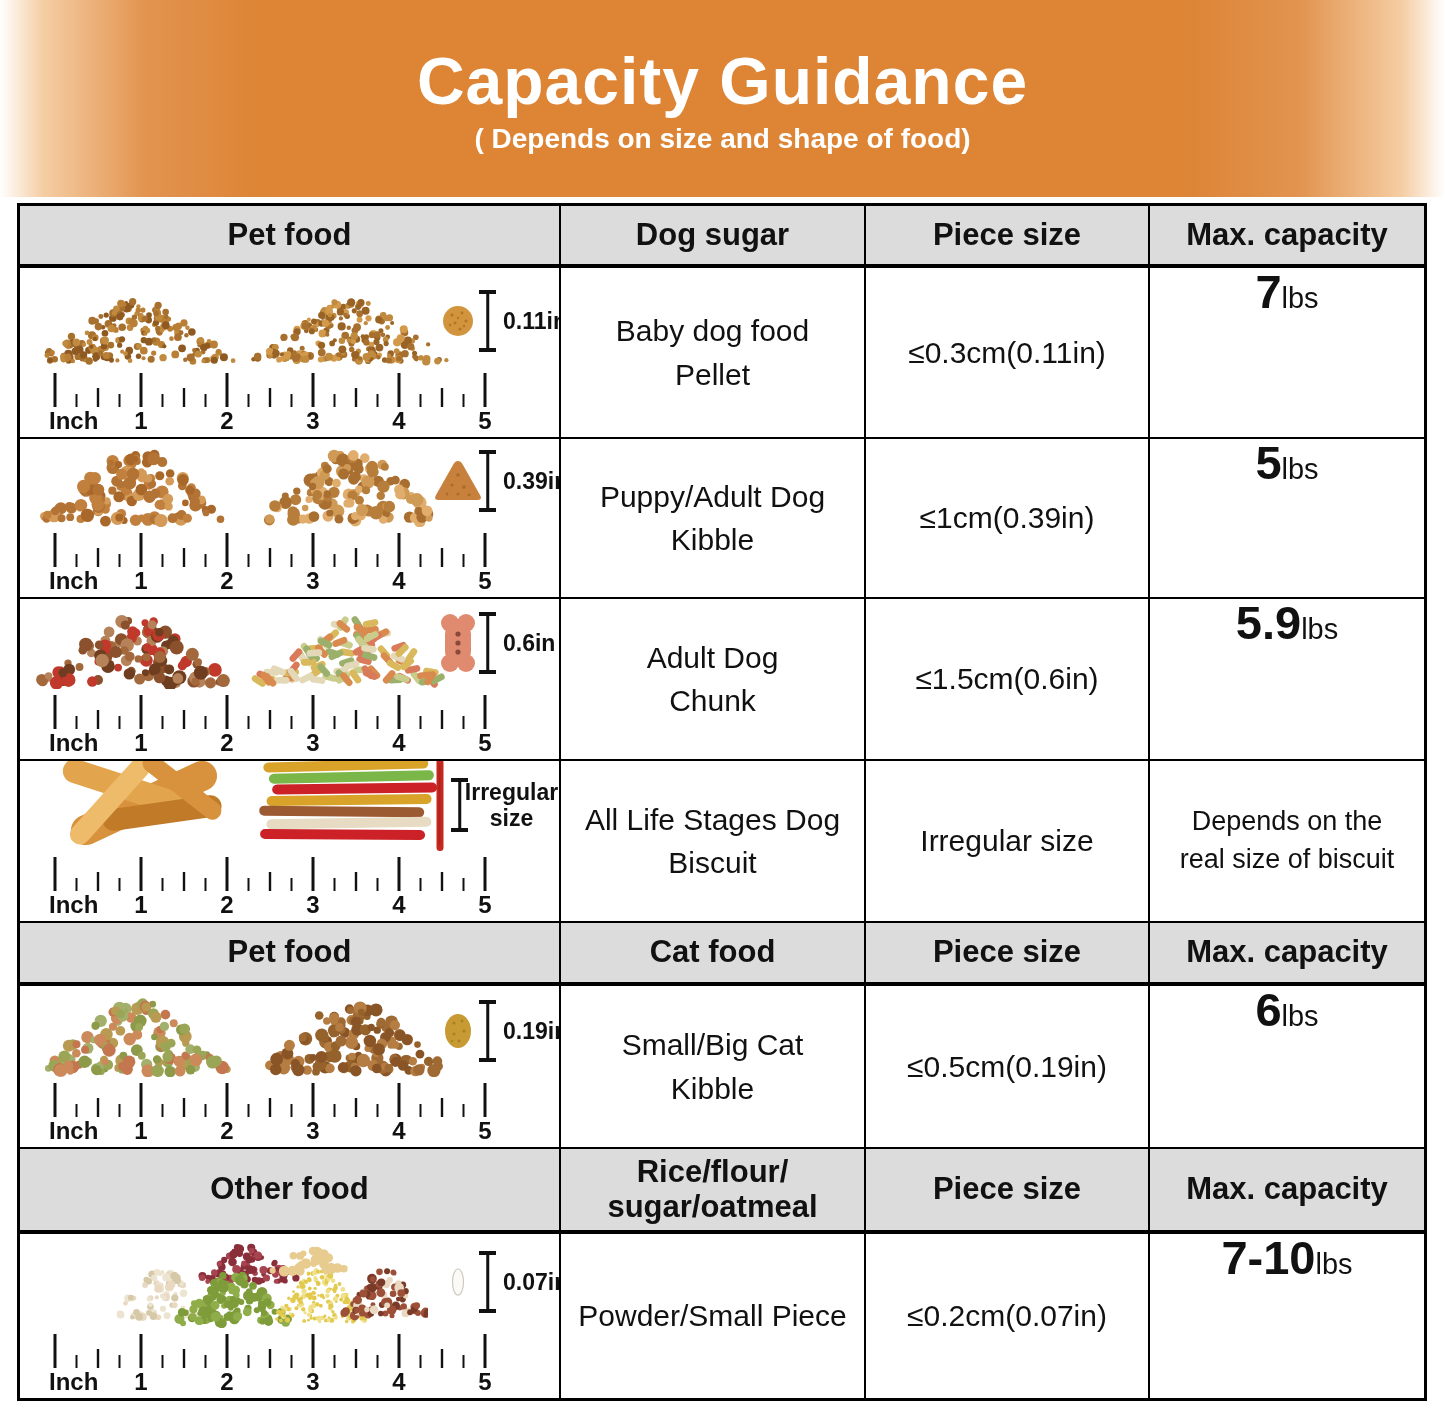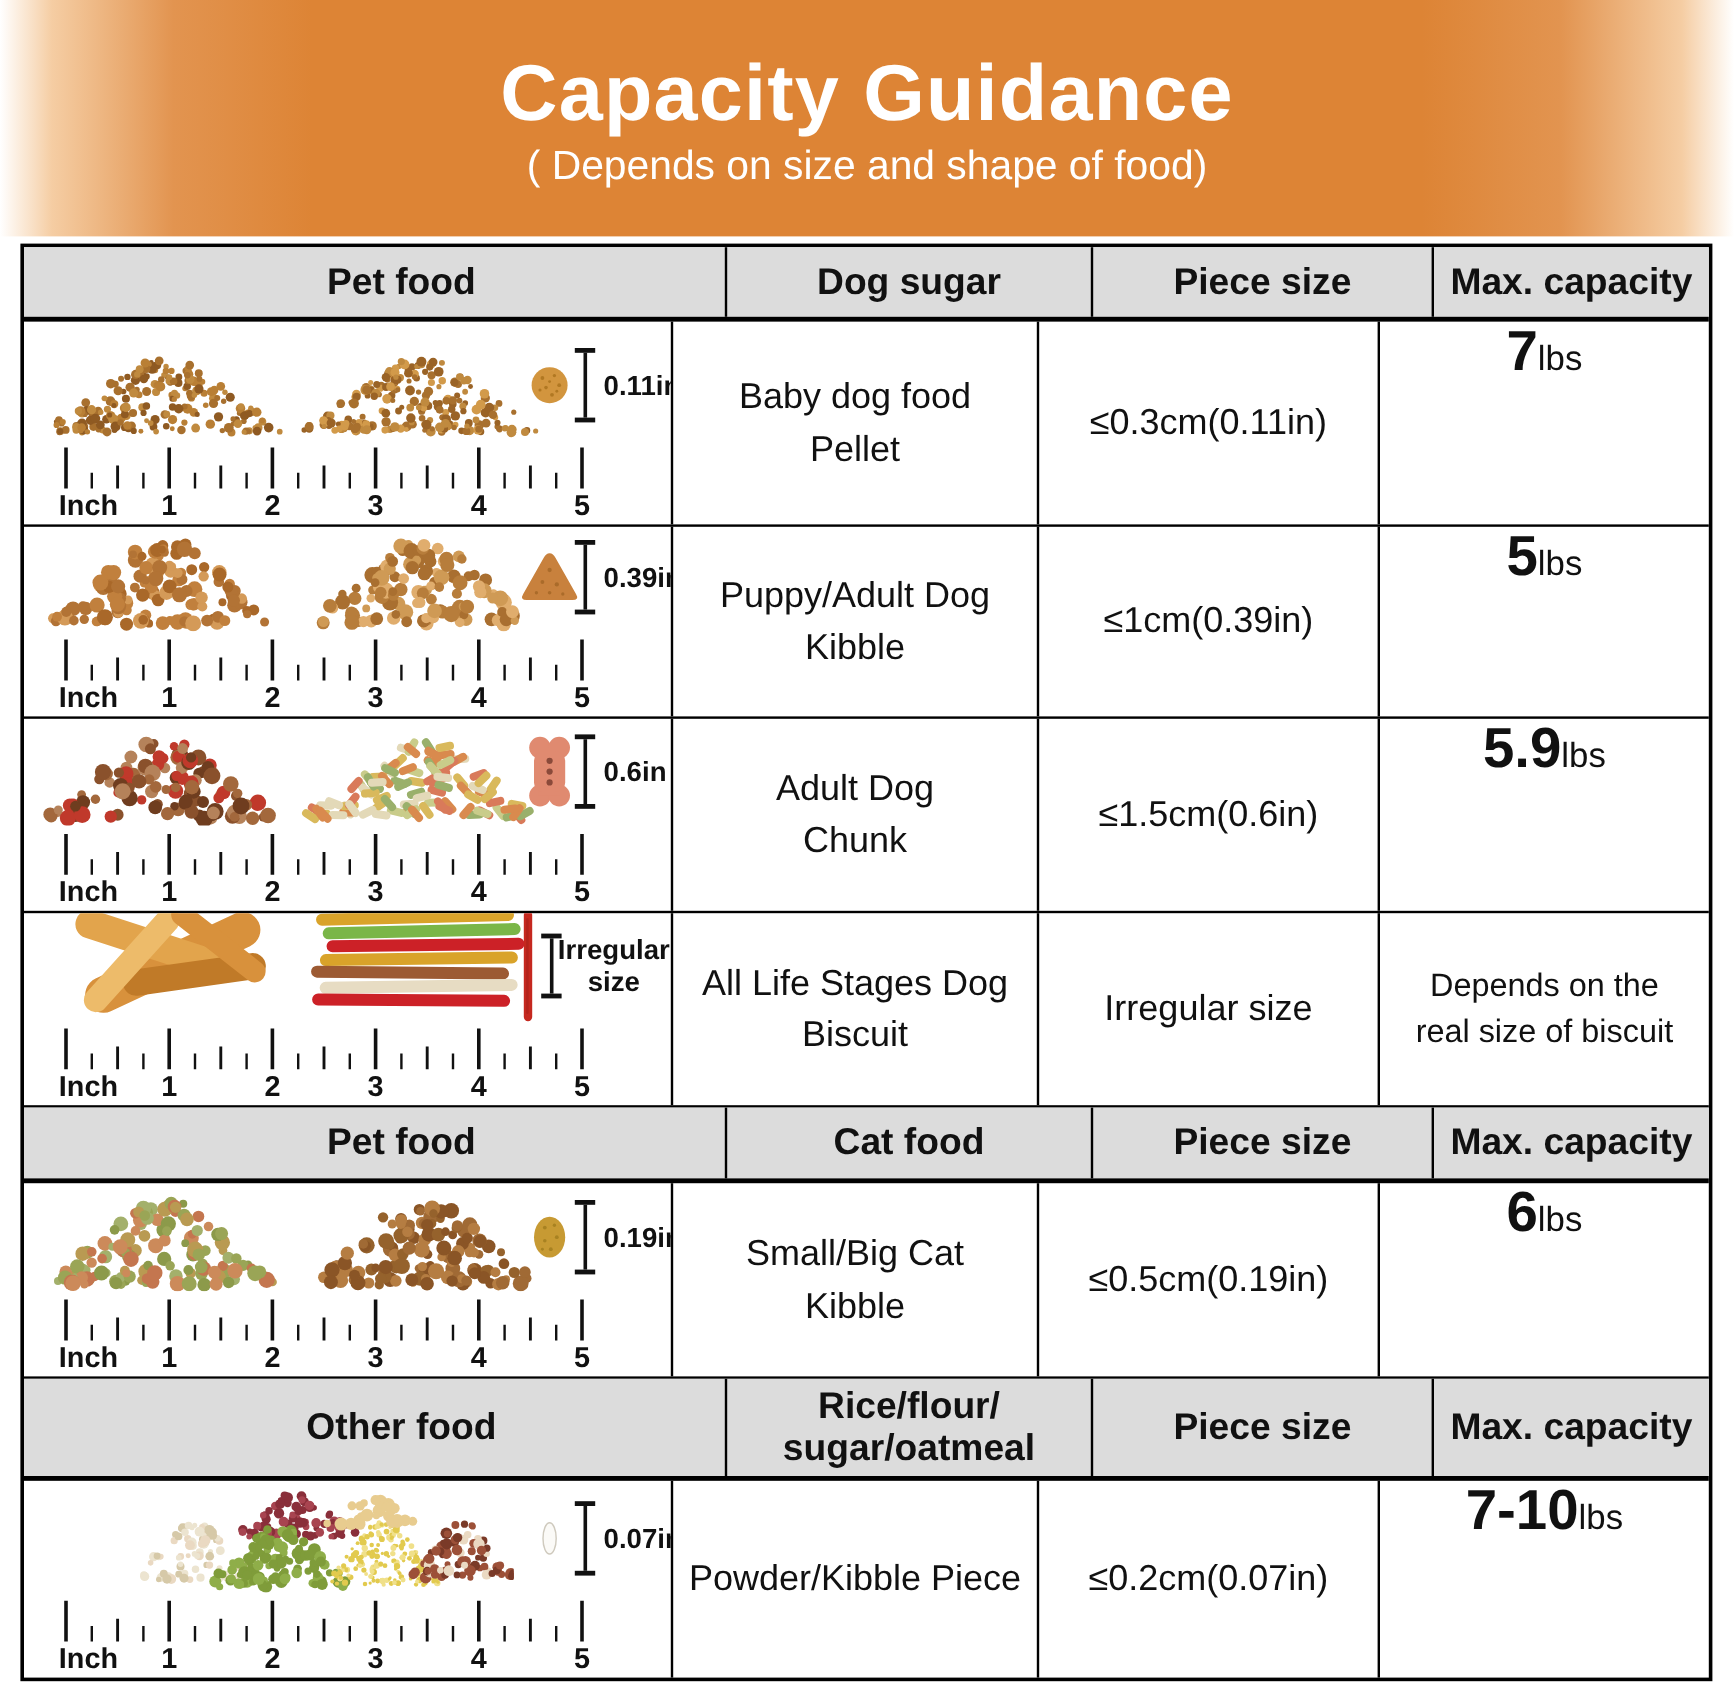--- a/index.html
+++ b/index.html
@@ -1,24 +1,24 @@
 <!DOCTYPE html>
 <html><head>
 <meta charset="utf-8">
 <style>
   html,body{margin:0;padding:0;background:#fff;}
   body{width:1445px;height:1415px;font-family:"Liberation Sans","DejaVu Sans",sans-serif;color:#111;}
   .banner{height:197px;display:flex;flex-direction:column;align-items:center;justify-content:center;
     background:linear-gradient(90deg,#ffffff 0%,#f5cda3 3%,#e29450 10%,#dd8435 18%,#dd8435 82%,#e29450 90%,#f5cda3 97%,#ffffff 100%);}
   .banner h1{margin:0 0 4px 0;font-size:66px;font-weight:700;color:#fff;letter-spacing:1px;}
-  .banner .subtitle{font-size:34px;color:#fff;font-weight:400;}
+  .banner .subtitle{font-size:28px;color:#fff;font-weight:700;}
   .tbl{margin:6px 0 0 17px;width:1410px;border:3px solid #000;box-sizing:border-box;background:#fff;}
   .row{display:grid;grid-template-columns:541px 305px 284px 1fr;box-sizing:border-box;border-bottom:2px solid #000;}
   .row:last-child{border-bottom:none;}
-  .row.hrow{background:#dcdcdc;border-bottom:4px solid #000;padding-left:45px;}
+  .row.hrow{background:#dcdcdc;border-bottom:4px solid #000;}
   .cell{box-sizing:border-box;border-right:2px solid #000;display:flex;align-items:center;justify-content:center;overflow:hidden;}
   .cell:last-child{border-right:none;}
   .hcell{font-weight:700;font-size:31px;text-align:center;white-space:pre-line;line-height:1.12;}
   .c2,.c3{font-size:30px;text-align:center;white-space:pre-line;line-height:1.45;}
   .cap{display:flex;align-items:baseline;justify-content:center;}
   .capnum{font-size:47px;font-weight:700;line-height:1;}
   .capunit{font-size:29px;line-height:1;}
   .captext{font-size:27px;text-align:center;white-space:pre-line;line-height:1.4;}
   
   .sample{flex-direction:column;align-items:stretch;justify-content:flex-end;padding:2px 0 4px 0;}
@@ -2137,21 +2137,21 @@
             <line x1="416.5" y1="23" x2="416.5" y2="36" stroke="#111" stroke-width="2"></line>
             <line x1="438" y1="2" x2="438" y2="36" stroke="#111" stroke-width="3"></line>
             <text x="2" y="58" font-size="24" fill="#111">Inch</text>
             <text x="94" y="58" font-size="24" fill="#111" text-anchor="middle">1</text>
             <text x="180" y="58" font-size="24" fill="#111" text-anchor="middle">2</text>
             <text x="266" y="58" font-size="24" fill="#111" text-anchor="middle">3</text>
             <text x="352" y="58" font-size="24" fill="#111" text-anchor="middle">4</text>
             <text x="438" y="58" font-size="24" fill="#111" text-anchor="middle">5</text>
           </svg></span>
     </div>
-    <div class="cell c2">Powder/Kibble Piece</div>
+    <div class="cell c2">Powder/Small Piece</div>
     <div class="cell c3">≤0.2cm(0.07in)</div>
     <div class="cell cap">
       <span class="capnum">7-10</span>
         <span class="capunit">lbs</span>
     </div>
   </div>
 
 </div>
 
 </body></html>

